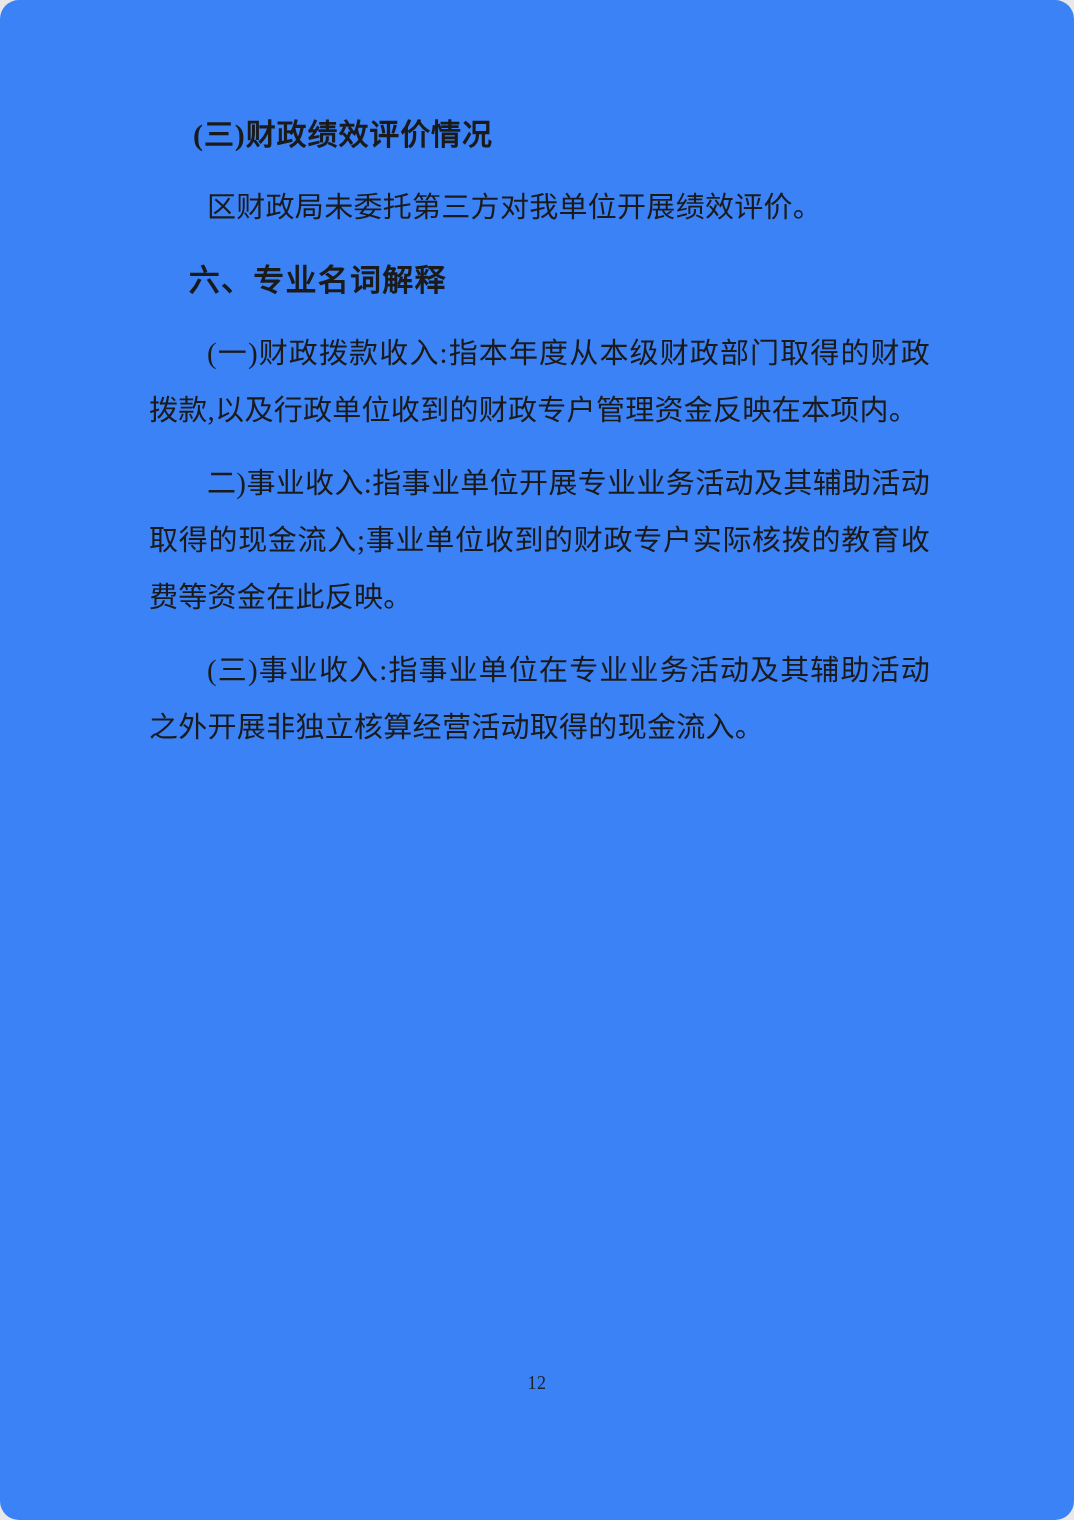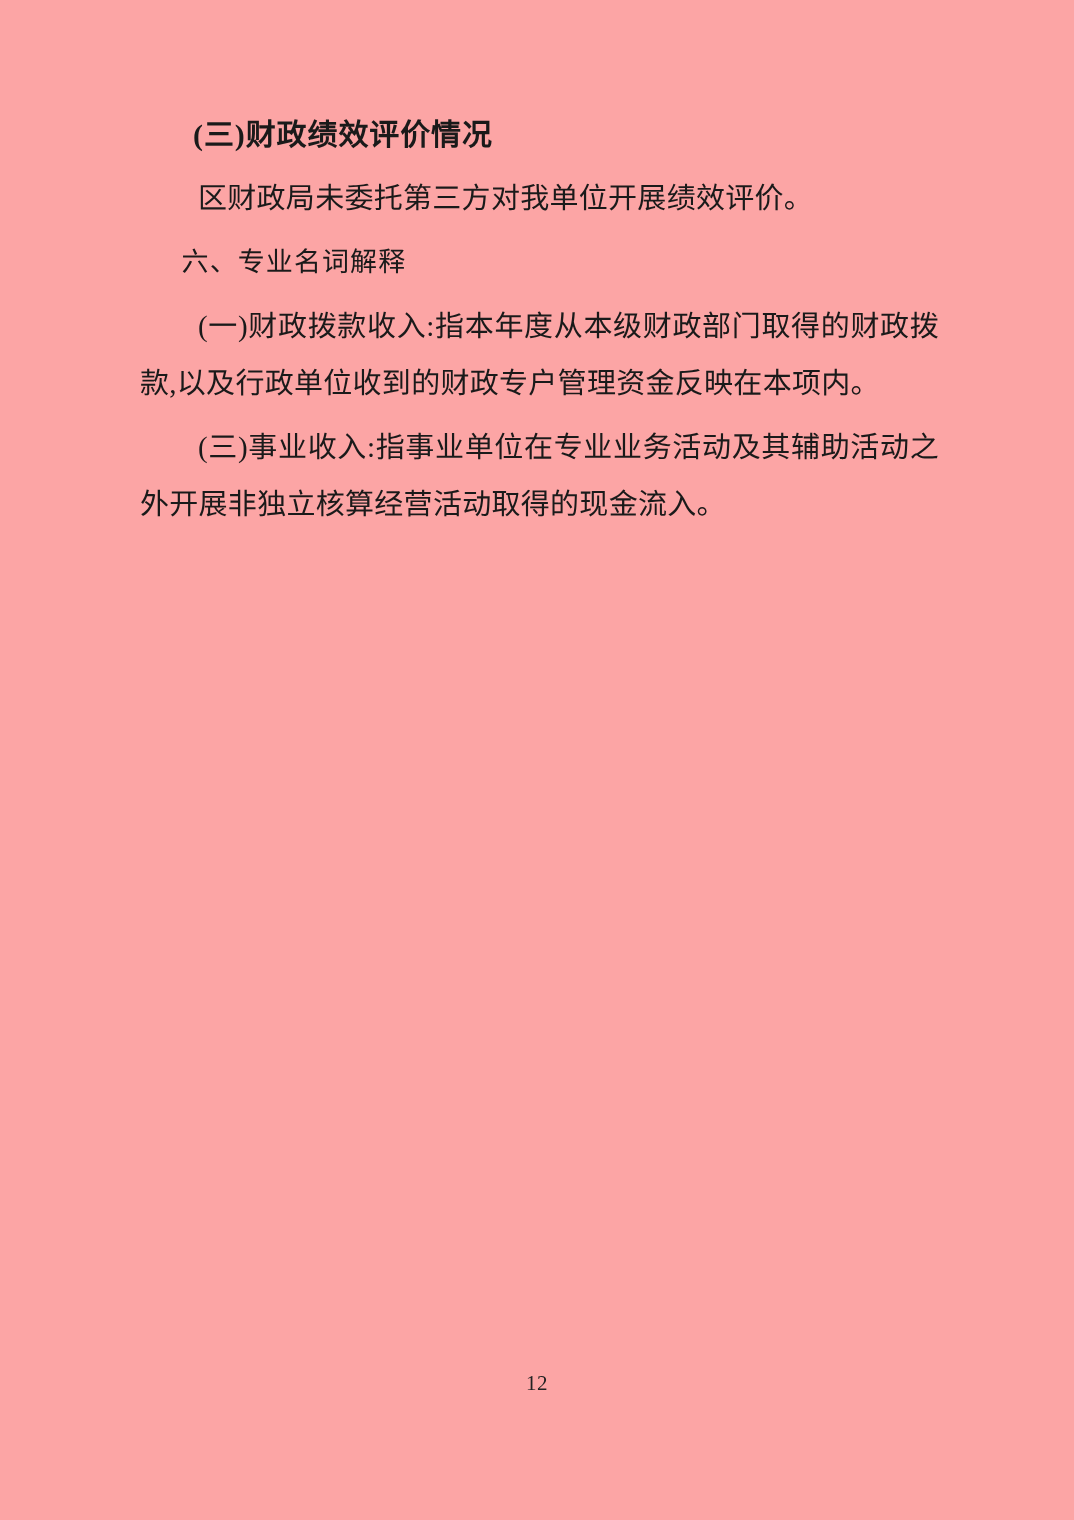--- a/index.html
+++ b/index.html
@@ -5,84 +5,86 @@
   html, body {
     margin: 0;
     padding: 0;
     background: #e8e8e8;
   }
   .page {
     position: relative;
     width: 1074px;
     height: 1520px;
     margin: 0 auto;
-    background: #fca5a5;
+    background: #3b82f6;
     color: #1a1a1a;
     box-sizing: border-box;
     padding: 106px 128px 8px 133px;
     font-family: "Liberation Serif", "DejaVu Serif", serif;
     font-size: 29px;
     line-height: 57px;
     overflow: hidden;
+    border-radius: 19px;
   }
   .para {
-    margin: 7px;
+    margin: 16px;
     text-align: justify;
     text-justify: inter-character;
     text-indent: 2em;
     letter-spacing: 0.01em;
   }
   .heading-kai {
     margin: 0;
     font-size: 30px;
     line-height: 57px;
     font-weight: 700;
     text-indent: 2em;
     letter-spacing: 0.03em;
   }
   .heading-hei {
     margin: 6px 0 2px 0;
     font-family: "Liberation Sans", "DejaVu Sans", sans-serif;
-    font-size: 27px;
+    font-size: 31px;
     line-height: 57px;
-    font-weight: 400;
+    font-weight: 700;
     text-indent: 1.8em;
     letter-spacing: 0.04em;
   }
   .lead-bold {
     font-weight: 400;
   }
   .lead-regular {
     font-weight: 400;
   }
   .page-number {
     position: absolute;
     top: 1368px;
     left: 0;
     right: 0;
     text-align: center;
-    font-size: 21px;
+    font-size: 18px;
     line-height: 30px;
     letter-spacing: 0.5px;
     color: #222222;
   }
 </style>
 </head>
 <body>
 
 <div class="page">
 
   <h2 class="heading-kai">(三)财政绩效评价情况</h2>
 
   <p class="para">区财政局未委托第三方对我单位开展绩效评价。</p>
 
   <h2 class="heading-hei">六、专业名词解释</h2>
 
   <p class="para"><span class="lead-bold">(一)财政拨款收入:</span><span>指本年度从本级财政部门取得的财政拨款,以及行政单位收到的财政专户管理资金反映在本项内。</span></p>
 
+  <p class="para"><span class="lead-regular">二)事业收入:</span><span>指事业单位开展专业业务活动及其辅助活动取得的现金流入;事业单位收到的财政专户实际核拨的教育收费等资金在此反映。</span></p>
 
   <p class="para"><span class="lead-bold">(三)事业收入:</span><span>指事业单位在专业业务活动及其辅助活动之外开展非独立核算经营活动取得的现金流入。</span></p>
 
 
 
 
   <div class="page-number">12</div>
 
 </div>
 

